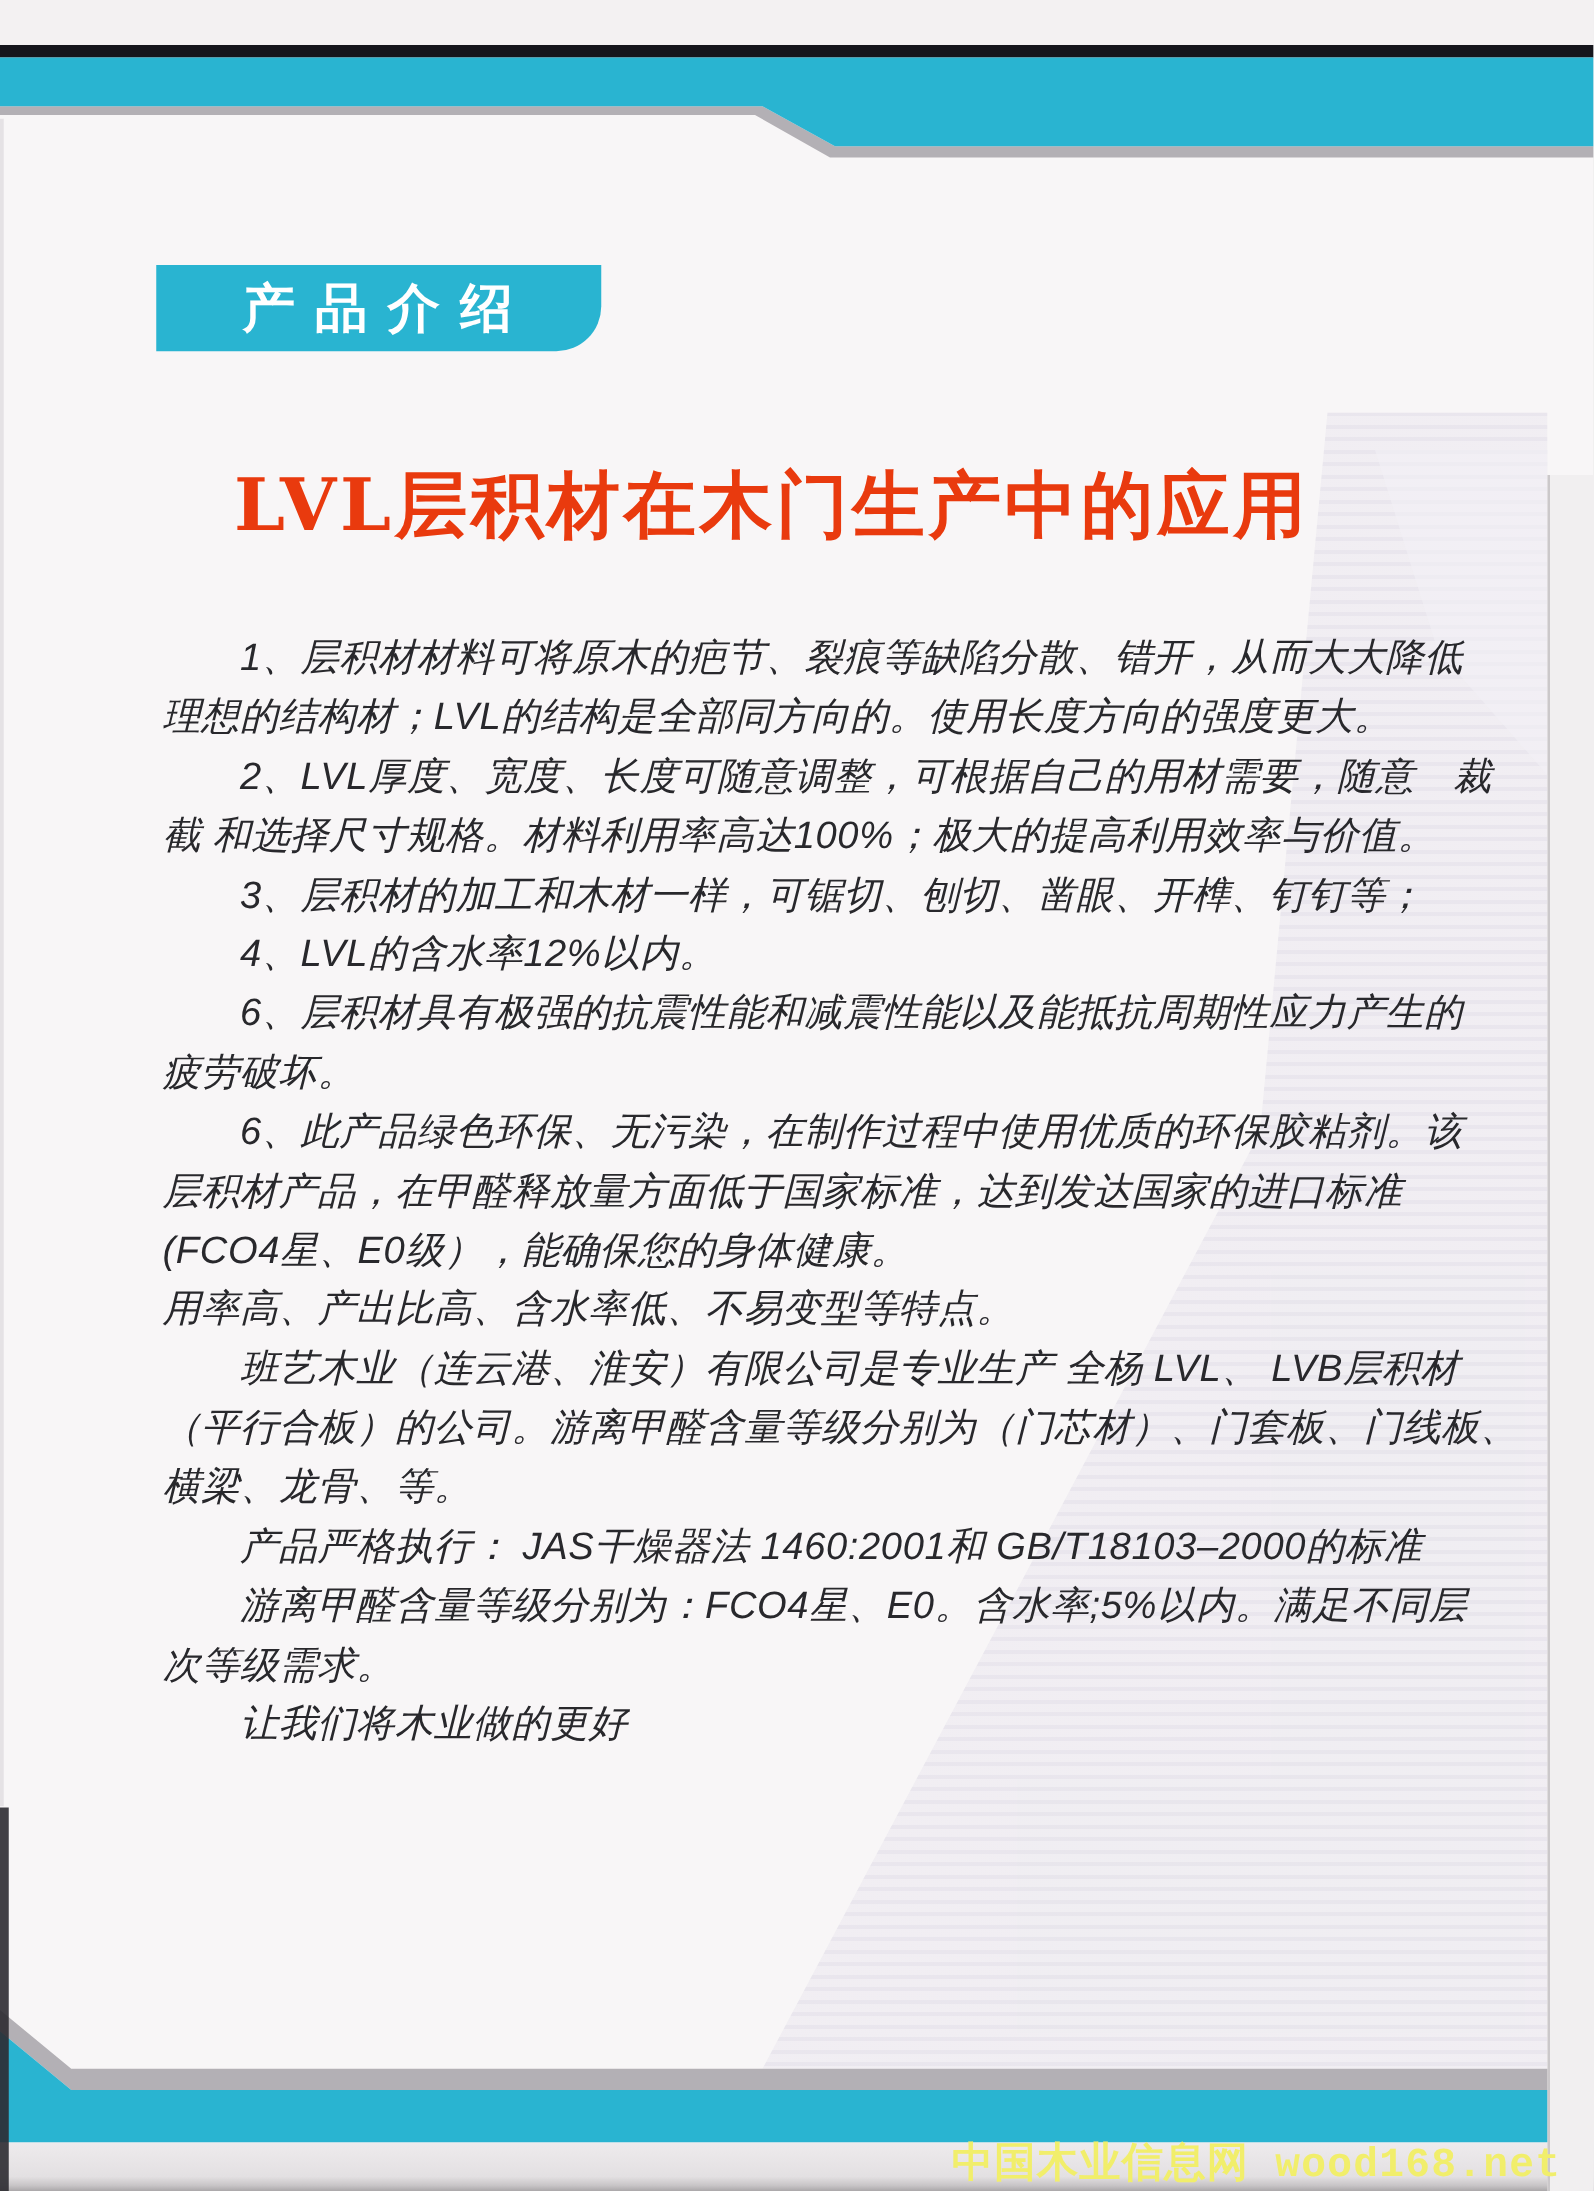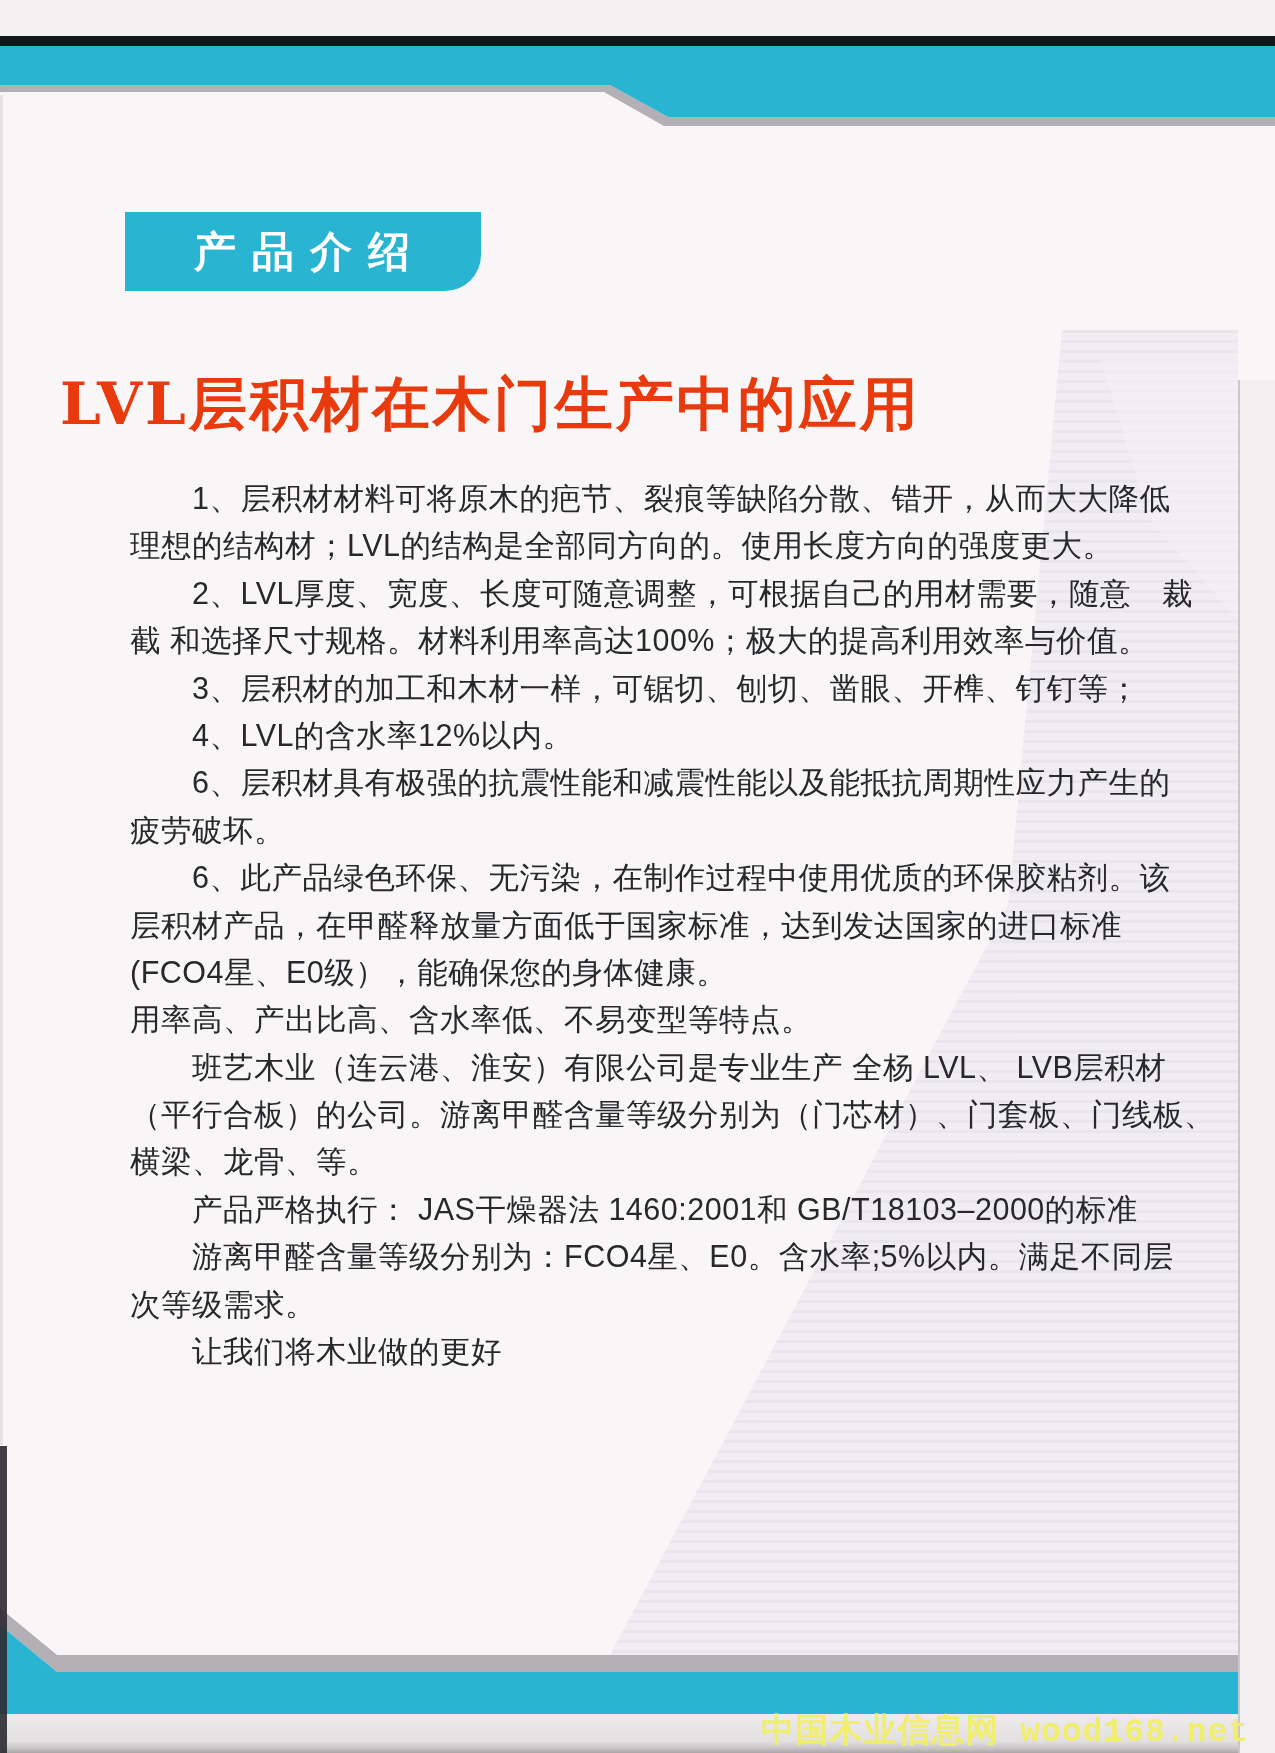--- a/index.html
+++ b/index.html
@@ -27,35 +27,35 @@
   .bg-chevron2{
     position:absolute;left:0;top:0;width:1275px;height:1753px;
     background:#f3f1f5;opacity:.55;
     clip-path:polygon(1100px 360px,1238px 360px,1238px 620px,1150px 520px);
   }
   
   .hdr-svg{position:absolute;left:0;top:0;}
   .ftr-svg{position:absolute;left:0;top:1600px;}
   
   .badge{
-    position:absolute;left:125px;top:212px;width:356px;height:79px;
+    position:absolute;left:125px;top:212px;width:356px;height:69px;
     background:var(--teal);border-radius:0 0 36px 0;
     display:flex;align-items:center;justify-content:center;
     color:#ffffff;font-weight:bold;font-size:42px;letter-spacing:16px;
     padding-left:14px;box-sizing:border-box;
   }
   
   .title{
     position:absolute;left:60px;right:100px;top:366px;
-    text-align:left;color:var(--title-red);
+    text-align:center;color:var(--title-red);
     font-family:"DejaVu Serif","Liberation Serif",serif;
     font-weight:bold;font-size:58px;letter-spacing:3px;white-space:nowrap;
   }
   
-  .body-text{position:absolute;left:130px;top:475px;width:1010px;}
+  .body-text{position:absolute;left:130px;top:503px;width:1010px;font-style:italic;}
   .bl{
     height:47.4px;line-height:47.4px;font-size:30.5px;letter-spacing:.5px;
     color:#28282c;white-space:nowrap;font-weight:500;
   }
   
   .scan-bottom{
     position:absolute;left:0;top:1714px;width:1275px;height:39px;
     background:linear-gradient(180deg,#eeebed 0%,#e3e0e2 70%,#c8c5c7 88%,#a9a6a8 100%);
   }
   .watermark{

